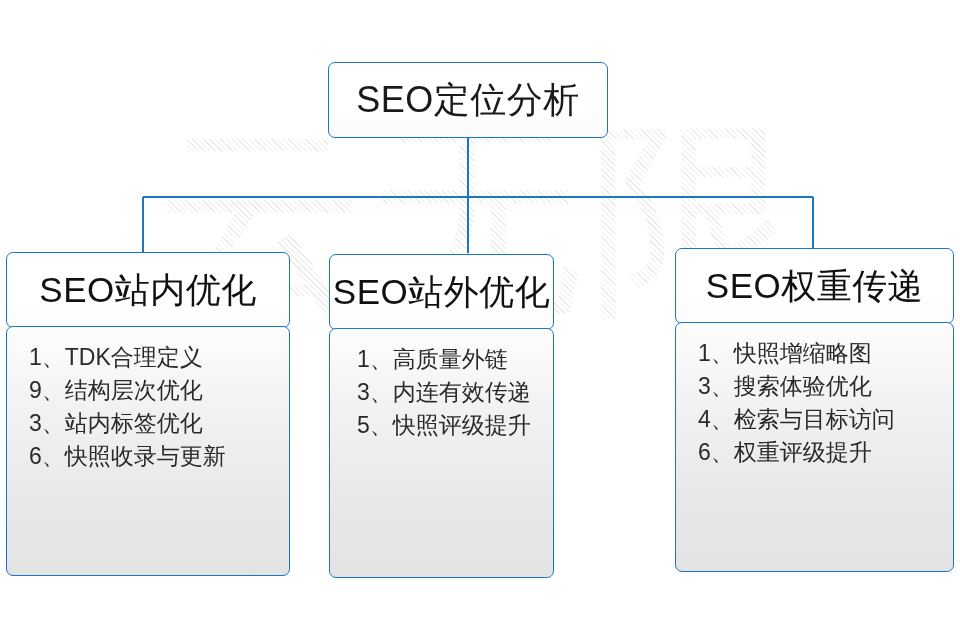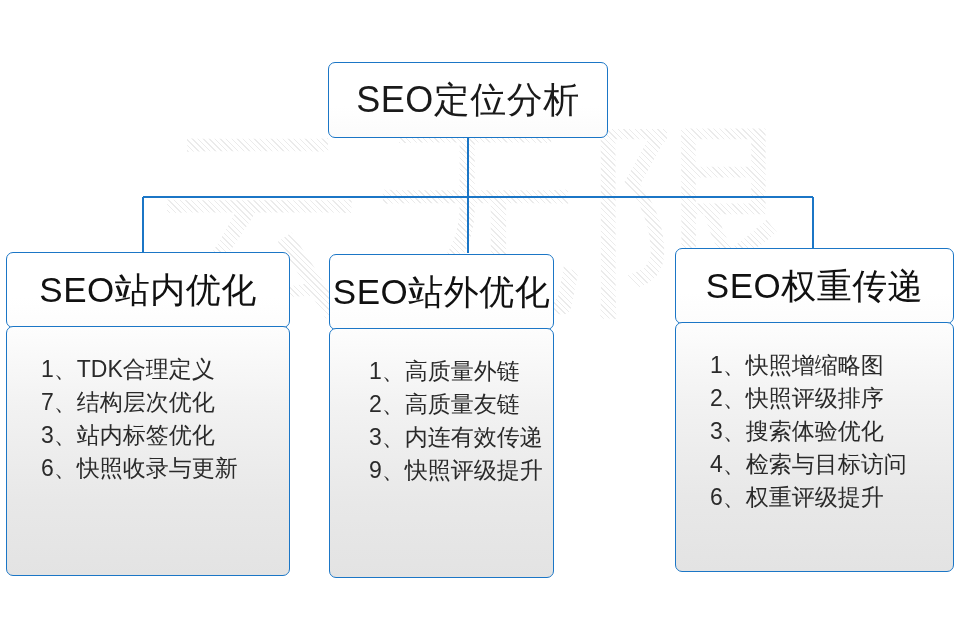--- a/index.html
+++ b/index.html
@@ -115,21 +115,21 @@
   .col-body {
     box-sizing: border-box;
     margin-top: -2px;
     border: 1.4px solid #1b76c6;
     border-radius: 7px;
     background: linear-gradient(to bottom, #fdfdfd 0%, #f2f2f2 32%, #e8e8e8 70%, #e3e3e3 100%);
     padding: 14px 0 16px 0;
   }
   .col-body ul {
     list-style: none;
-    margin: 12px;
+    margin: 0;
     padding: 0;
   }
   .col-body li {
     font-size: 23px;
     color: #2a2a2a;
     line-height: 33px;
     white-space: nowrap;
     font-weight: 400;
   }
 
@@ -173,49 +173,47 @@
     <span class="node-title">SEO定位分析</span>
   </div>
 
   <div class="column" id="col-0">
     <div class="col-header">
       <span class="col-title">SEO站内优化</span>
     </div>
     <div class="col-body">
       <ul>
         <li>1、TDK合理定义</li>
-        <li>7、结构层次优化</li>
+        <li>9、结构层次优化</li>
         <li>3、站内标签优化</li>
         <li>6、快照收录与更新</li>
       </ul>
     </div>
   </div>
 
   <div class="column" id="col-1">
     <div class="col-header">
       <span class="col-title">SEO站外优化</span>
     </div>
     <div class="col-body">
       <ul>
         <li>1、高质量外链</li>
-        <li>2、高质量友链</li>
         <li>3、内连有效传递</li>
-        <li>9、快照评级提升</li>
+        <li>5、快照评级提升</li>
       </ul>
     </div>
   </div>
 
   <div class="column" id="col-2">
     <div class="col-header">
       <span class="col-title">SEO权重传递</span>
     </div>
     <div class="col-body">
       <ul>
         <li>1、快照增缩略图</li>
-        <li>2、快照评级排序</li>
         <li>3、搜索体验优化</li>
         <li>4、检索与目标访问</li>
         <li>6、权重评级提升</li>
       </ul>
     </div>
   </div>
 
 </div>
 
 </body></html>

